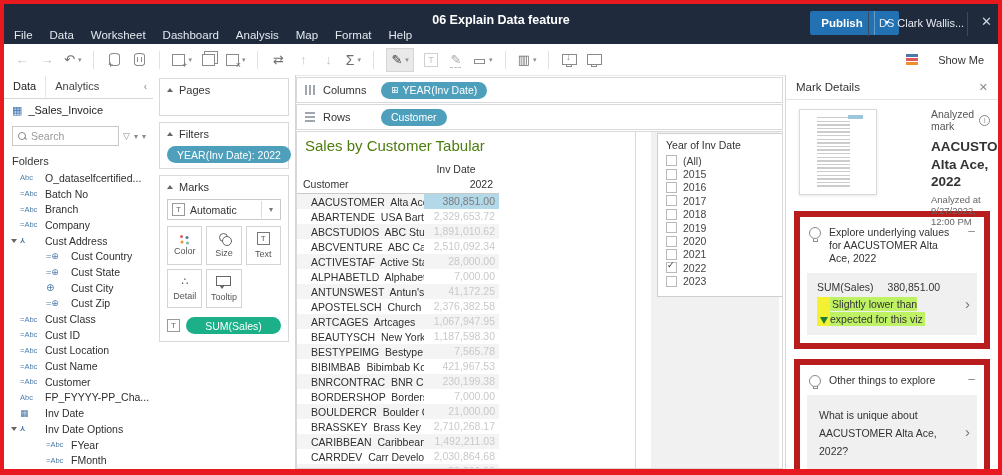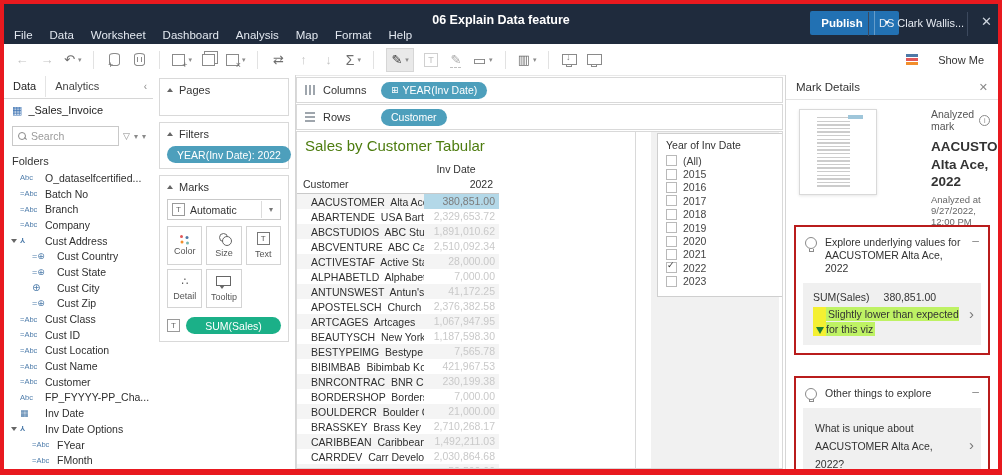--- a/index.html
+++ b/index.html
@@ -64,21 +64,21 @@
   .ds-label{font-size:11px;color:#222;}
   .searchrow{margin:5px 7px 3px 8px;display:flex;align-items:center;gap:4px;}
   .sbox{flex:1;height:18px;border:1px solid #c9c9c9;display:flex;align-items:center;gap:5px;padding:0 5px;background:#fff;}
   .mag{width:6px;height:6px;border:1.2px solid #8a8a8a;border-radius:50%;position:relative;flex:none;}
   .mag::after{content:"";position:absolute;left:5px;top:5px;width:3px;height:1.2px;background:#8a8a8a;transform:rotate(45deg);}
   .sph{font-size:10.5px;color:#9a9a9a;}
   .funnel{font-size:9px;color:#8a8a8a;}
   .scaret{font-size:8px;color:#8a8a8a;}
   .folders-label{padding:6px 8px 3px;font-size:11px;color:#333;}
   .fld{display:flex;align-items:center;height:15.7px;padding-left:7px;}
-  .fld.ind1{padding-left:19px;}
+  .fld.ind1{padding-left:33px;}
   .fcaret{width:9px;flex:none;}
   .fcaret.open::before{content:"";display:block;width:0;height:0;border-left:3.5px solid transparent;border-right:3.5px solid transparent;border-top:4.5px solid #666;}
   .fic{width:25px;flex:none;color:#4f7dab;display:flex;align-items:center;}
   .fic.abc::before{content:"Abc";font-size:7.5px;}
   .fic.abceq::before{content:"=Abc";font-size:7.5px;}
   .fic.globe::before{content:"⊕";font-size:10px;}
   .fic.globeeq::before{content:"=⊕";font-size:9px;}
   .fic.hier::before{content:"Y";display:inline-block;transform:rotate(180deg);font-size:8px;font-weight:bold;}
   .fic.cal::before{content:"▦";font-size:9px;}
   .flabel{font-size:10.5px;color:#2f2f2f;white-space:nowrap;overflow:hidden;}
@@ -144,21 +144,21 @@
   .mdhead-close{font-size:11px;color:#888;}
   .mdtop{position:relative;height:104px;}
   .thumb{position:absolute;left:13px;top:9px;width:76px;height:84px;border:1px solid #d9d9d9;box-shadow:0 1px 3px rgba(0,0,0,.1);background:#fff;}
   .tlines{position:absolute;left:17px;top:7px;width:33px;bottom:7px;background:repeating-linear-gradient(#cccccc 0 1.5px,transparent 1.5px 3.6px);}
   .tblue{position:absolute;right:13px;top:5px;width:15px;height:4px;background:#9fc6da;}
   .mdinfo{position:absolute;left:101px;top:8px;right:8px;margin-left:44px;}
   .amlabel{font-size:10.5px;color:#555;display:flex;align-items:center;gap:5px;}
   .info-i{width:9px;height:9px;border:1px solid #8a8a8a;border-radius:50%;font-size:7px;color:#8a8a8a;text-align:center;line-height:9px;flex:none;}
   .mtitle{font-size:13.5px;font-weight:bold;color:#333;margin-top:6px;line-height:1.3;}
   .mstamp{font-size:9.5px;color:#666;margin-top:3px;}
-  .mdcard{margin:21px 8px 10px;border:2px solid #b91c1c;background:#fff;}
+  .mdcard{margin:7px 8px 10px;border:6px solid #b91c1c;background:#fff;}
   .mdcard-head{display:flex;gap:8px;align-items:flex-start;font-size:10.5px;color:#333;padding:9px 9px 8px;line-height:1.25;}
   .bulb{width:10px;height:10px;border:1px solid #8a8a8a;border-radius:50%;position:relative;flex:none;margin-top:1px;}
   .bulb::after{content:"";position:absolute;left:2.5px;bottom:-3.5px;width:3px;height:2px;border-left:1px solid #8a8a8a;border-right:1px solid #8a8a8a;border-bottom:1px solid #8a8a8a;}
   .mdcard-title{flex:1;}
   .minus{color:#888;font-size:12px;line-height:10px;}
   .mdinner{background:#f0f0f0;margin:0 7px 8px;padding:8px 22px 9px 10px;position:relative;}
   .mrow1{font-size:10.5px;color:#333;display:flex;gap:14px;}
   .insight{display:flex;margin-top:4px;align-items:flex-start;}
   .garrow-wrap{background:#f4f032;padding:4px 2px 2px 3px;align-self:stretch;display:flex;align-items:flex-end;}
   .garrow{width:0;height:0;border-left:4.5px solid transparent;border-right:4.5px solid transparent;border-top:7px solid #1e7e34;}

